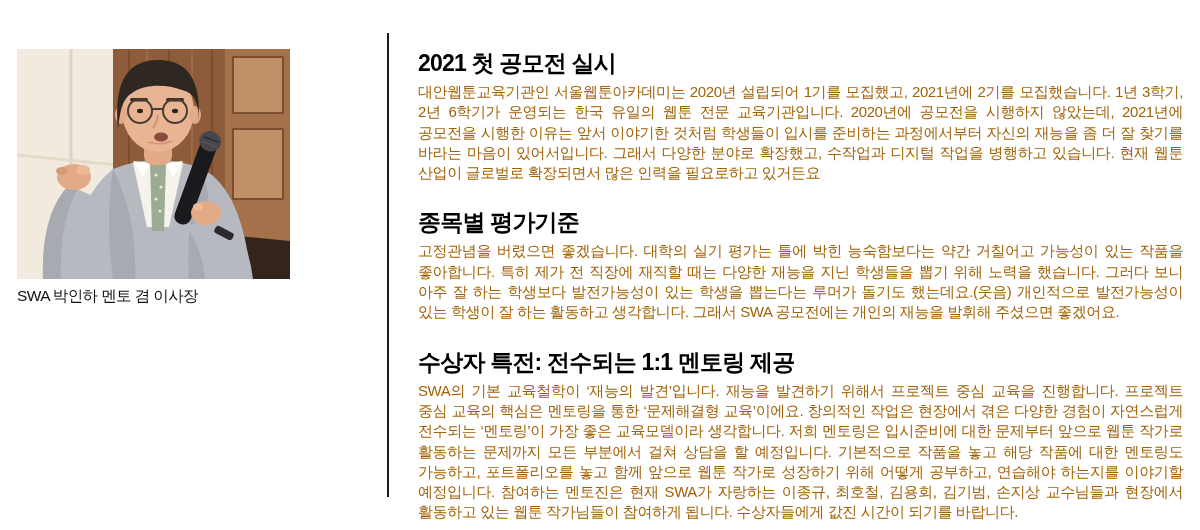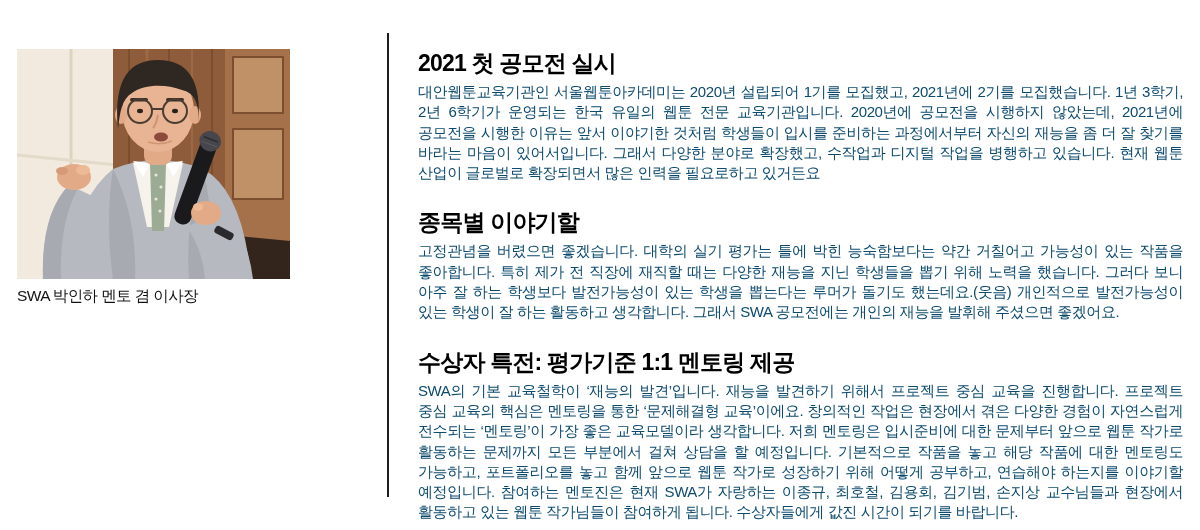--- a/index.html
+++ b/index.html
@@ -66,21 +66,21 @@
     line-height: 21px;
   }
   .section-body {
     margin: 0;
     font-size: 15px;
     line-height: 20.3px;
     letter-spacing: -0.4px;
     text-align: justify;
     word-break: keep-all;
     overflow-wrap: break-word;
-    color: #0c4a6e;
+    color: #a16207;
   }
 </style>
 </head>
 <body>
 
 <div class="page">
 
   <figure class="photo-figure" style="margin:0;">
     <div class="photo-frame">
       <svg viewBox="0 0 273 230" width="273" height="230" preserveAspectRatio="none">
@@ -170,23 +170,23 @@
   <div class="v-divider"></div>
 
   <div class="article">
 
     <section class="section">
       <h3 class="section-heading">2021 첫 공모전 실시</h3>
       <p class="section-body">대안웹툰교육기관인 서울웹툰아카데미는 2020년 설립되어 1기를 모집했고, 2021년에 2기를 모집했습니다. 1년 3학기, 2년 6학기가 운영되는 한국 유일의 웹툰 전문 교육기관입니다. 2020년에 공모전을 시행하지 않았는데, 2021년에 공모전을 시행한 이유는 앞서 이야기한 것처럼 학생들이 입시를 준비하는 과정에서부터 자신의 재능을 좀 더 잘 찾기를 바라는 마음이 있어서입니다. 그래서 다양한 분야로 확장했고, 수작업과 디지털 작업을 병행하고 있습니다. 현재 웹툰 산업이 글로벌로 확장되면서 많은 인력을 필요로하고 있거든요</p>
     </section>
 
     <section class="section">
-      <h3 class="section-heading">종목별 이야기할</h3>
+      <h3 class="section-heading">종목별 평가기준</h3>
       <p class="section-body">고정관념을 버렸으면 좋겠습니다. 대학의 실기 평가는 틀에 박힌 능숙함보다는 약간 거칠어고 가능성이 있는 작품을 좋아합니다. 특히 제가 전 직장에 재직할 때는 다양한 재능을 지닌 학생들을 뽑기 위해 노력을 했습니다. 그러다 보니 아주 잘 하는 학생보다 발전가능성이 있는 학생을 뽑는다는 루머가 돌기도 했는데요.(웃음) 개인적으로 발전가능성이 있는 학생이 잘 하는 활동하고 생각합니다. 그래서 SWA 공모전에는 개인의 재능을 발휘해 주셨으면 좋겠어요.</p>
     </section>
 
     <section class="section">
-      <h3 class="section-heading">수상자 특전: 평가기준 1:1 멘토링 제공</h3>
+      <h3 class="section-heading">수상자 특전: 전수되는 1:1 멘토링 제공</h3>
       <p class="section-body">SWA의 기본 교육철학이 ‘재능의 발견’입니다. 재능을 발견하기 위해서 프로젝트 중심 교육을 진행합니다. 프로젝트 중심 교육의 핵심은 멘토링을 통한 ‘문제해결형 교육’이에요. 창의적인 작업은 현장에서 겪은 다양한 경험이 자연스럽게 전수되는 ‘멘토링’이 가장 좋은 교육모델이라 생각합니다. 저희 멘토링은 입시준비에 대한 문제부터 앞으로 웹툰 작가로 활동하는 문제까지 모든 부분에서 걸쳐 상담을 할 예정입니다. 기본적으로 작품을 놓고 해당 작품에 대한 멘토링도 가능하고, 포트폴리오를 놓고 함께 앞으로 웹툰 작가로 성장하기 위해 어떻게 공부하고, 연습해야 하는지를 이야기할 예정입니다. 참여하는 멘토진은 현재 SWA가 자랑하는 이종규, 최호철, 김용회, 김기범, 손지상 교수님들과 현장에서 활동하고 있는 웹툰 작가님들이 참여하게 됩니다. 수상자들에게 값진 시간이 되기를 바랍니다.</p>
     </section>
 
   </div>
 </div>
 
 </body></html>

